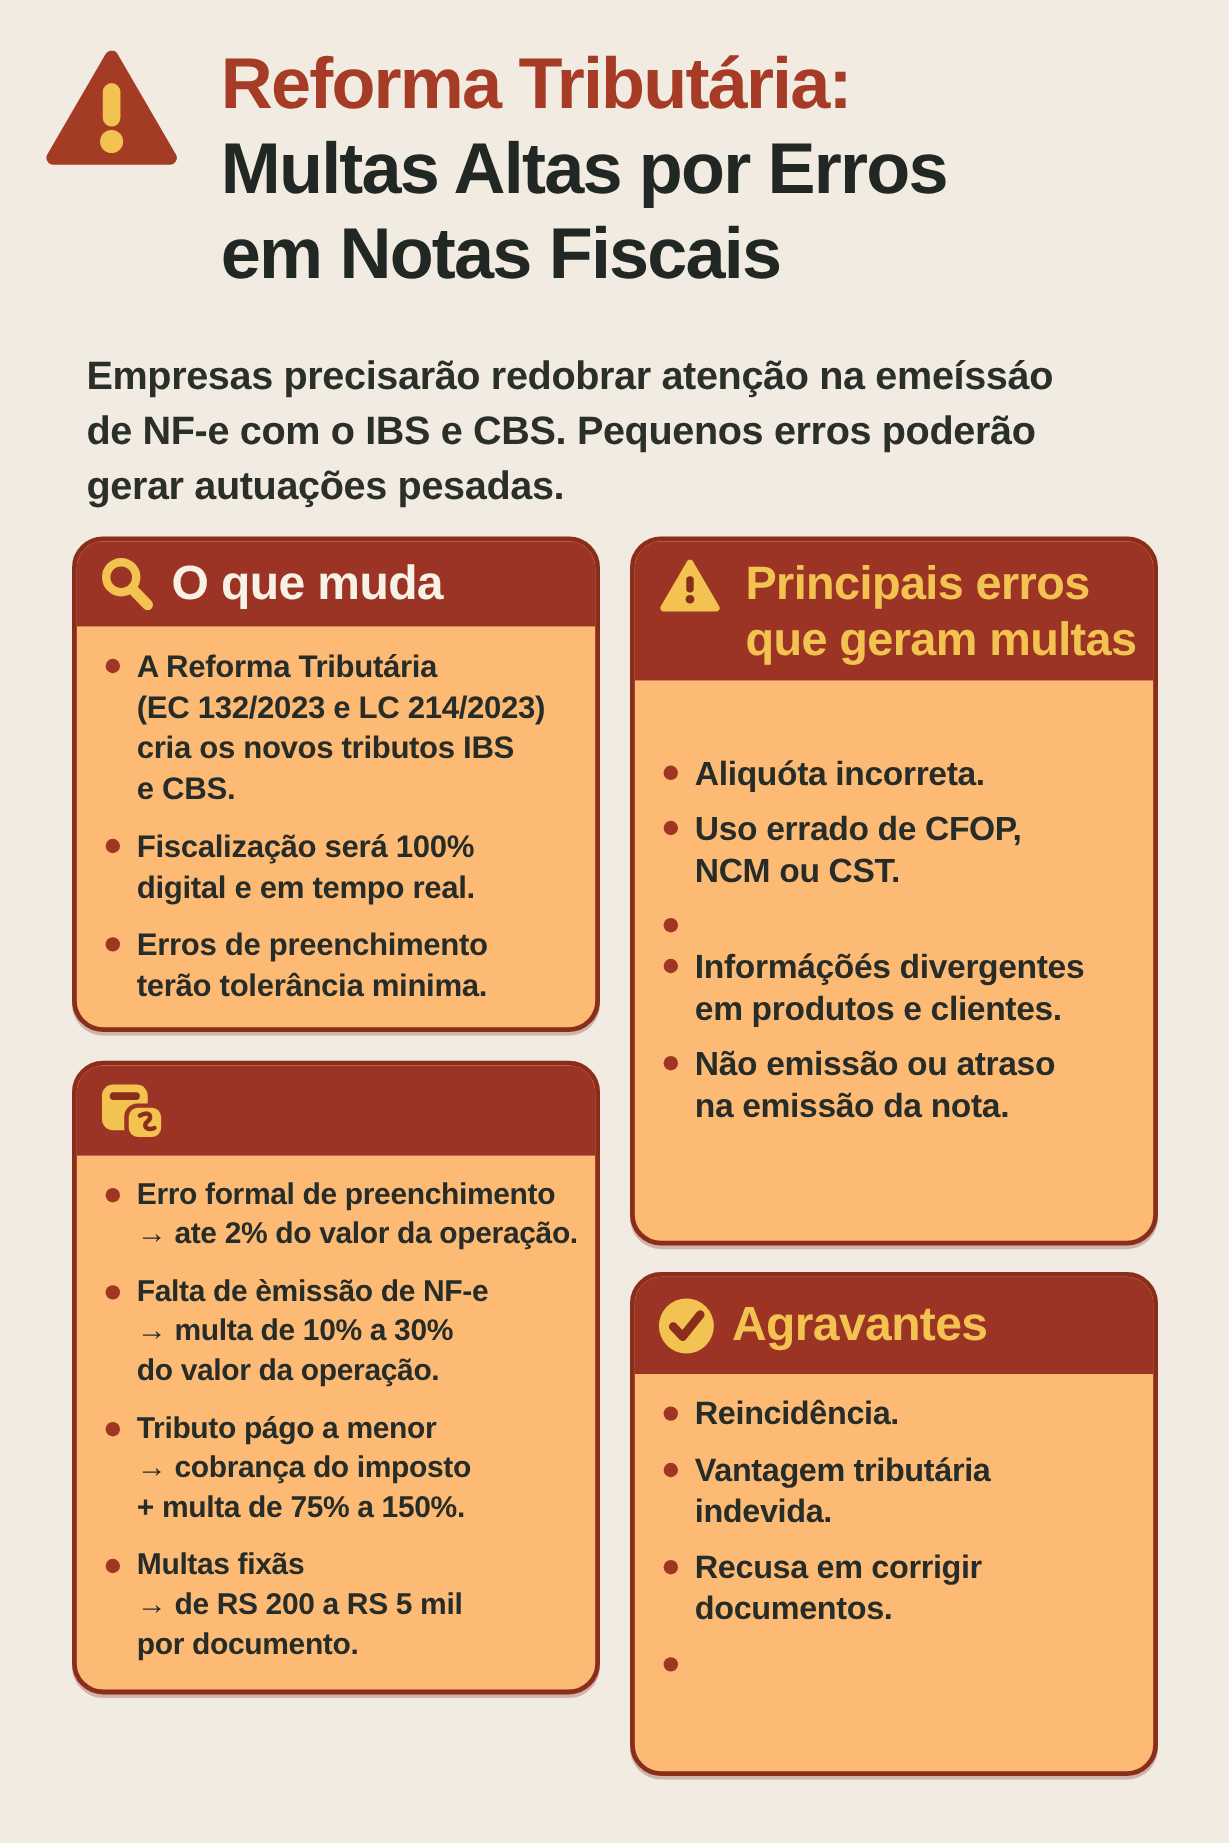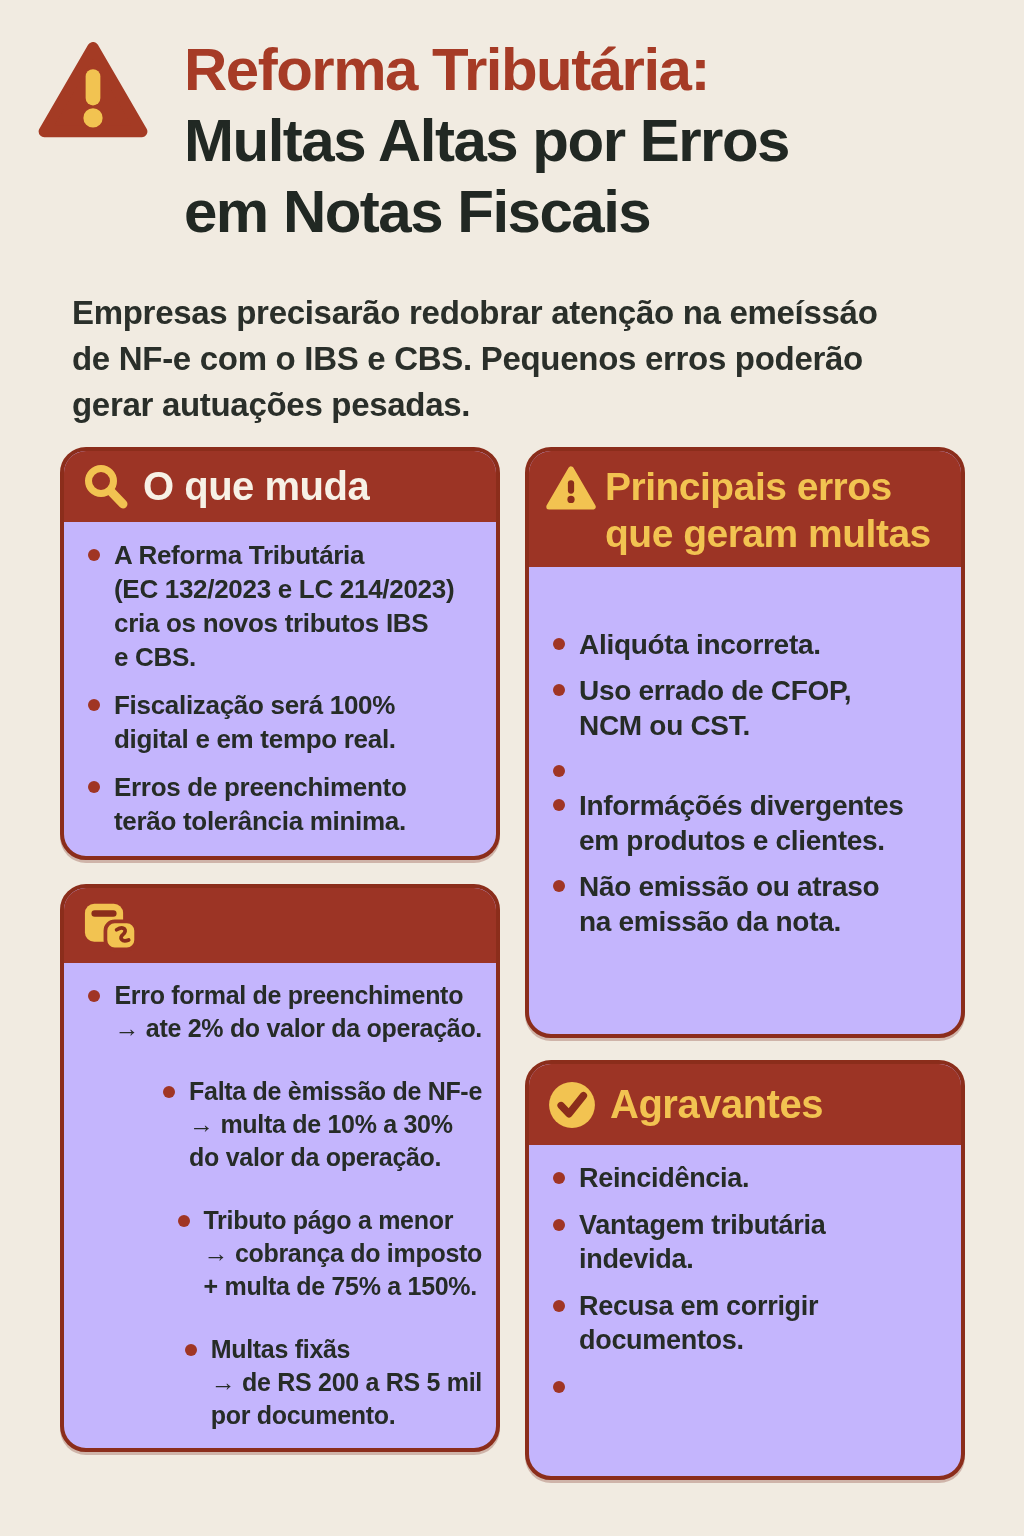--- a/index.html
+++ b/index.html
@@ -19,21 +19,21 @@
   .title-dark{color:#212823;}
   .subtitle{
     position:absolute;left:60px;top:278px;margin:12px;width:920px;
     font-size:33px;line-height:46px;font-weight:700;color:#2a2f2a;
     white-space:pre-line;letter-spacing:-0.3px;
   }
   
   .card{
     position:absolute;
     border:4px solid #8b2d1b;border-radius:26px;
-    background:#c4b5fd;overflow:hidden;
+    background:#fdba74;overflow:hidden;
     box-shadow:0 3px 0 rgba(120,40,25,.28);
     box-sizing:border-box;
   }
   .card-head{
     background:#9c3425;display:flex;align-items:center;
     padding:0 16px 0 18px;gap:13px;
   }
   .head-title{font-weight:700;letter-spacing:-0.5px;}
   .card-body{padding:16px 14px 16px 18px;}
   ul{list-style:none;margin:0;padding:0;display:flex;flex-direction:column;}
@@ -41,33 +41,33 @@
   .dot{flex:0 0 auto;width:12px;height:12px;border-radius:50%;background:#a03524;margin:11px 14px 0 6px;}
   .btxt{white-space:pre-line;font-weight:700;color:#262c27;letter-spacing:-0.3px;}
 
   .card1{left:60px;top:447px;width:440px;min-height:413px;}
   .card1 .card-head{height:71px;}
   .card1 .head-title{color:#f7f1e6;font-size:40px;}
   .card1 .btxt{font-size:26px;line-height:34px;}
   .card1 ul{gap:14px;}
 
   .card2{left:525px;top:447px;width:440px;min-height:591px;}
-  .card2 .card-head{align-items:flex-start;padding:12px 14px 10px 16px;gap:8px;}
+  .card2 .card-head{align-items:flex-start;padding:12px 14px 10px 16px;gap:20px;justify-content:flex-end;}
   .card2 .warn-small{margin-top:3px;}
   .head-lines{display:flex;flex-direction:column;}
   .card2 .head-title{color:#f2c351;font-size:39px;line-height:47px;}
   .card2 .card-body{padding-top:20px;margin-top:40px;}
   .card2 .btxt{font-size:28px;line-height:35px;}
   .card2 ul{gap:11px;}
 
   .card3{left:60px;top:884px;width:440px;min-height:528px;}
   .card3 .card-head{height:75px;}
   .card3 .head-title{color:#f2c351;font-size:40px;}
   .card3 .btxt{font-size:25px;line-height:33px;}
-  .card3 ul{gap:30px;align-items:flex-end;}
+  .card3 ul{gap:15px;}
 
   .card4{left:525px;top:1060px;width:440px;min-height:420px;}
   .card4 .card-head{height:81px;}
   .card4 .head-title{color:#f2c351;font-size:40px;}
   .card4 .btxt{font-size:27px;line-height:34px;}
   .card4 ul{gap:13px;}
 </style>
 </head>
 <body>
 

